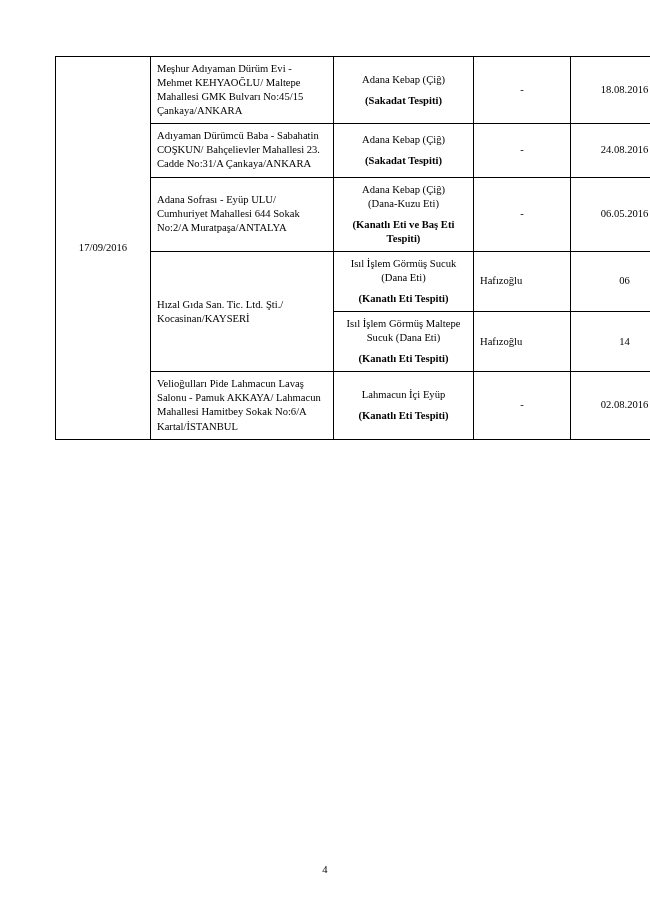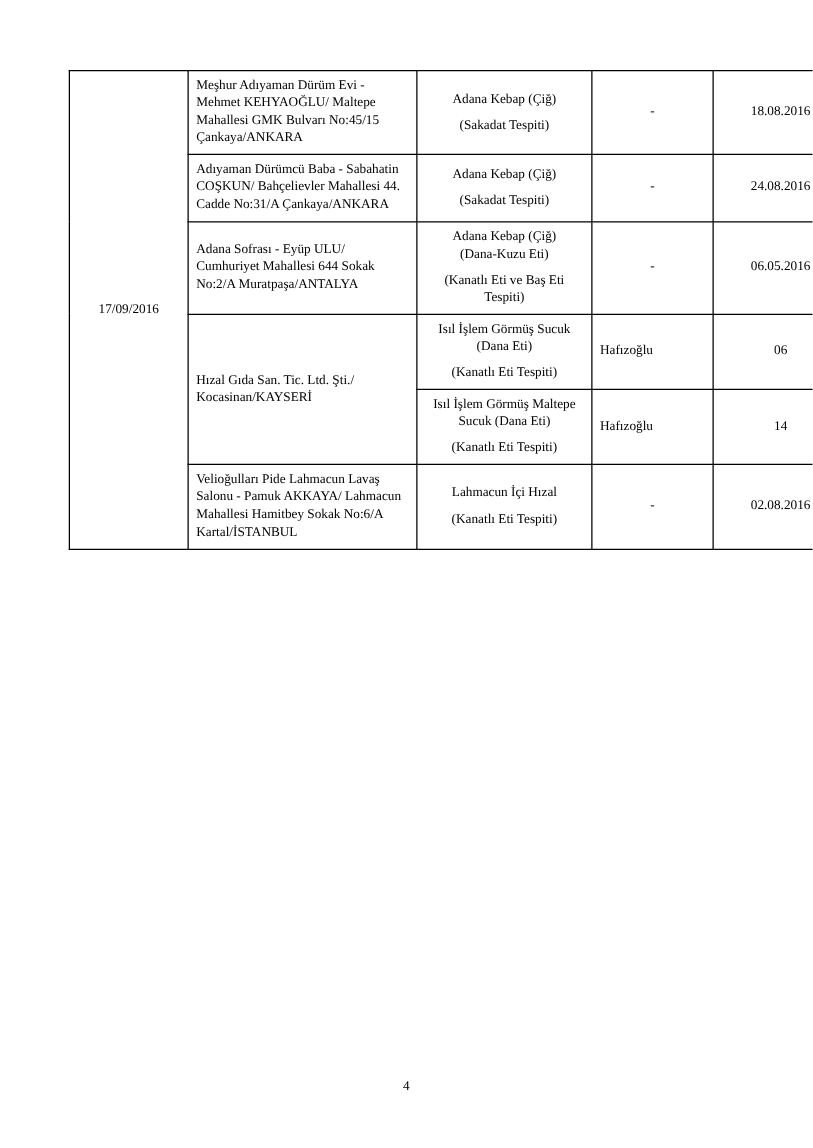--- a/index.html
+++ b/index.html
@@ -40,21 +40,21 @@
     line-height: 1.33;
   }
   .col-date       { width: 82px; text-align: center; }
   .col-firm       { width: 170px; text-align: left; margin-left: 22px; }
   .col-product    { width: 127px; text-align: center; }
   .col-brand      { width: 84px; text-align: left; }
   .col-ref        { width: 95px; text-align: center; }
 
   .firm-cell { text-align: left; }
   .prod-cell { text-align: center; }
-  .bold-line { font-weight: normal; }
+  .bold-line { font-weight: bold; }
   .gap { display: block; height: 7px; }
   .dash { text-align: center; }
   .page-number {
     position: absolute;
     left: 0;
     right: 0;
     top: 864px;
     text-align: center;
     font-size: 10.6px;
     font-family: "Liberation Serif", serif;
@@ -79,21 +79,21 @@
             <span class="nowrap-firm">Adana Kebap (Çiğ)</span>
             <span class="gap"></span>
             <span class="bold-line">(Sakadat Tespiti)</span>
           </td>
           <td class="col-brand dash">-</td>
           <td class="col-ref">18.08.2016</td>
         </tr>
 
         <tr>
           <td class="col-firm firm-cell">
-            <span class="nowrap-firm">Adıyaman Dürümcü Baba - Sabahatin COŞKUN/ Bahçelievler Mahallesi 44. Cadde No:31/A Çankaya/ANKARA</span>
+            <span class="nowrap-firm">Adıyaman Dürümcü Baba - Sabahatin COŞKUN/ Bahçelievler Mahallesi 23. Cadde No:31/A Çankaya/ANKARA</span>
           </td>
           <td class="col-product prod-cell">
             <span class="nowrap-firm">Adana Kebap (Çiğ)</span>
             <span class="gap"></span>
             <span class="bold-line">(Sakadat Tespiti)</span>
           </td>
           <td class="col-brand dash">-</td>
           <td class="col-ref">24.08.2016</td>
         </tr>
 
@@ -132,21 +132,21 @@
           </td>
           <td class="col-brand">Hafızoğlu</td>
           <td class="col-ref">14</td>
         </tr>
 
         <tr>
           <td class="col-firm firm-cell">
             <span class="nowrap-firm">Velioğulları Pide Lahmacun Lavaş Salonu - Pamuk AKKAYA/ Lahmacun Mahallesi Hamitbey Sokak No:6/A Kartal/İSTANBUL</span>
           </td>
           <td class="col-product prod-cell">
-            <span class="nowrap-firm">Lahmacun İçi Hızal</span>
+            <span class="nowrap-firm">Lahmacun İçi Eyüp</span>
             <span class="gap"></span>
             <span class="bold-line">(Kanatlı Eti Tespiti)</span>
           </td>
           <td class="col-brand dash">-</td>
           <td class="col-ref">02.08.2016</td>
         </tr>
       </tbody>
     </table>
   </div>
 

